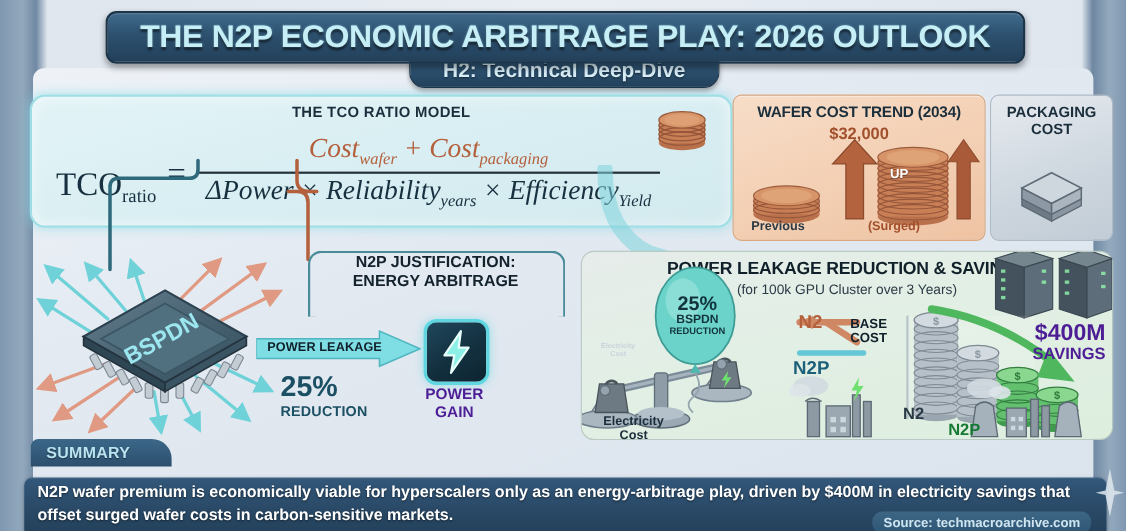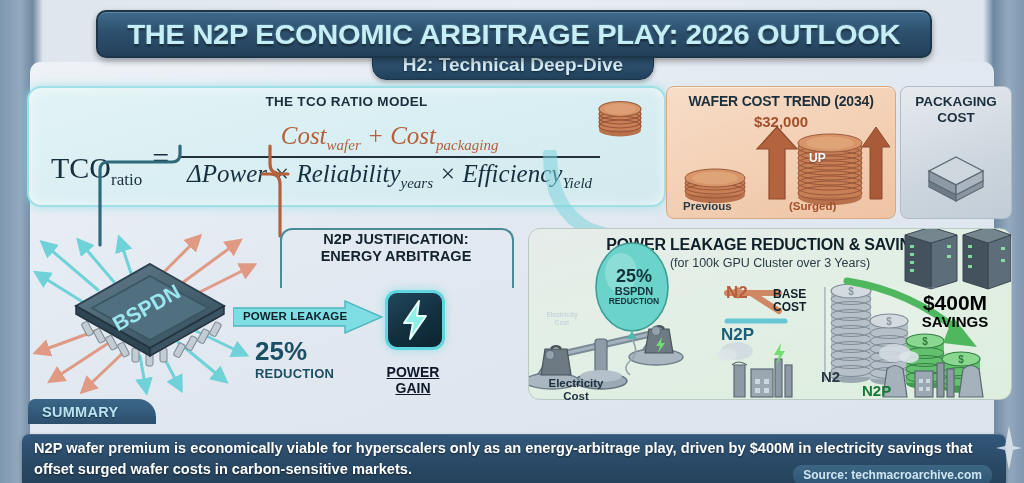--- a/index.html
+++ b/index.html
@@ -125,44 +125,44 @@
 
   .pl-arrow{position:absolute;left:233px;top:300px;width:150px;height:34px;}
   .pl-text{position:absolute;left:243px;top:310px;font-size:11.5px;font-weight:bold;color:#10202a;letter-spacing:.1px;}
 
   .power-gain-box{
     position:absolute;left:385px;top:290px;width:54px;height:54px;
     background:linear-gradient(150deg,#20475c 0%,#13303f 55%,#0d2430 100%);
     border:3px solid #5fd6e0;border-radius:12px;
     box-shadow:0 0 8px rgba(90,215,225,.5);
   }
-  .pg-label{position:absolute;left:367px;top:364px;width:92px;text-align:center;
-    font-size:14px;font-weight:bold;color:#0f172a;line-height:1.15;text-decoration:underline;}
+  .pg-label{position:absolute;left:367px;top:350px;width:92px;text-align:center;
+    font-size:14px;font-weight:bold;color:#4c1d95;line-height:1.15;}
 
   
   .sav-panel{
     position:absolute;left:528px;top:228px;width:482px;height:170px;
     background:linear-gradient(165deg,#e6ecea 0%,#e3efe6 35%,#ddeede 100%);
     border:1.5px solid #b9c9c3;border-radius:12px;
   }
   .sav-title{position:absolute;left:0;right:0;top:7px;text-align:center;
     font-size:16px;font-weight:bold;color:#10202a;letter-spacing:-.2px;}
   .sav-sub{position:absolute;left:0;right:0;top:27px;text-align:center;
     font-size:12.5px;color:#2b3b46;}
 
   .elec-lbl{position:absolute;left:536px;top:377px;width:80px;text-align:center;
     font-size:11.5px;font-weight:bold;color:#1b2e3c;line-height:1.15;}
 
   .n2-lbl{position:absolute;left:726px;top:283px;font-size:17px;font-weight:bold;color:#b4603c;}
   .n2p-lbl{position:absolute;left:721px;top:325px;font-size:17px;font-weight:bold;color:#1b5f78;}
 
   .base-cost{position:absolute;left:773px;top:288px;width:46px;
     font-size:12px;font-weight:bold;color:#10202a;line-height:1.12;}
-  .sav-amt{position:absolute;left:905px;top:292px;width:100px;text-align:center;
-    font-size:21px;font-weight:bold;color:#000000;line-height:1.05;}
+  .sav-amt{position:absolute;left:905px;top:292px;width:100px;text-align:right;
+    font-size:21px;font-weight:bold;color:#4c1d95;line-height:1.05;}
   .sav-amt .s2{font-size:15px;}
   .bar-n2{position:absolute;left:821px;top:368px;font-size:15px;font-weight:bold;color:#2a3a45;}
   .bar-n2p{position:absolute;left:862px;top:382px;font-size:15px;font-weight:bold;color:#157a33;}
 
   
   .sum-tab{
     position:absolute;left:28px;top:399px;width:128px;height:25px;
     background:linear-gradient(180deg,#3c6789 0%,#2c4f6d 100%);
     border-radius:7px 18px 0 0;
     display:flex;align-items:center;

